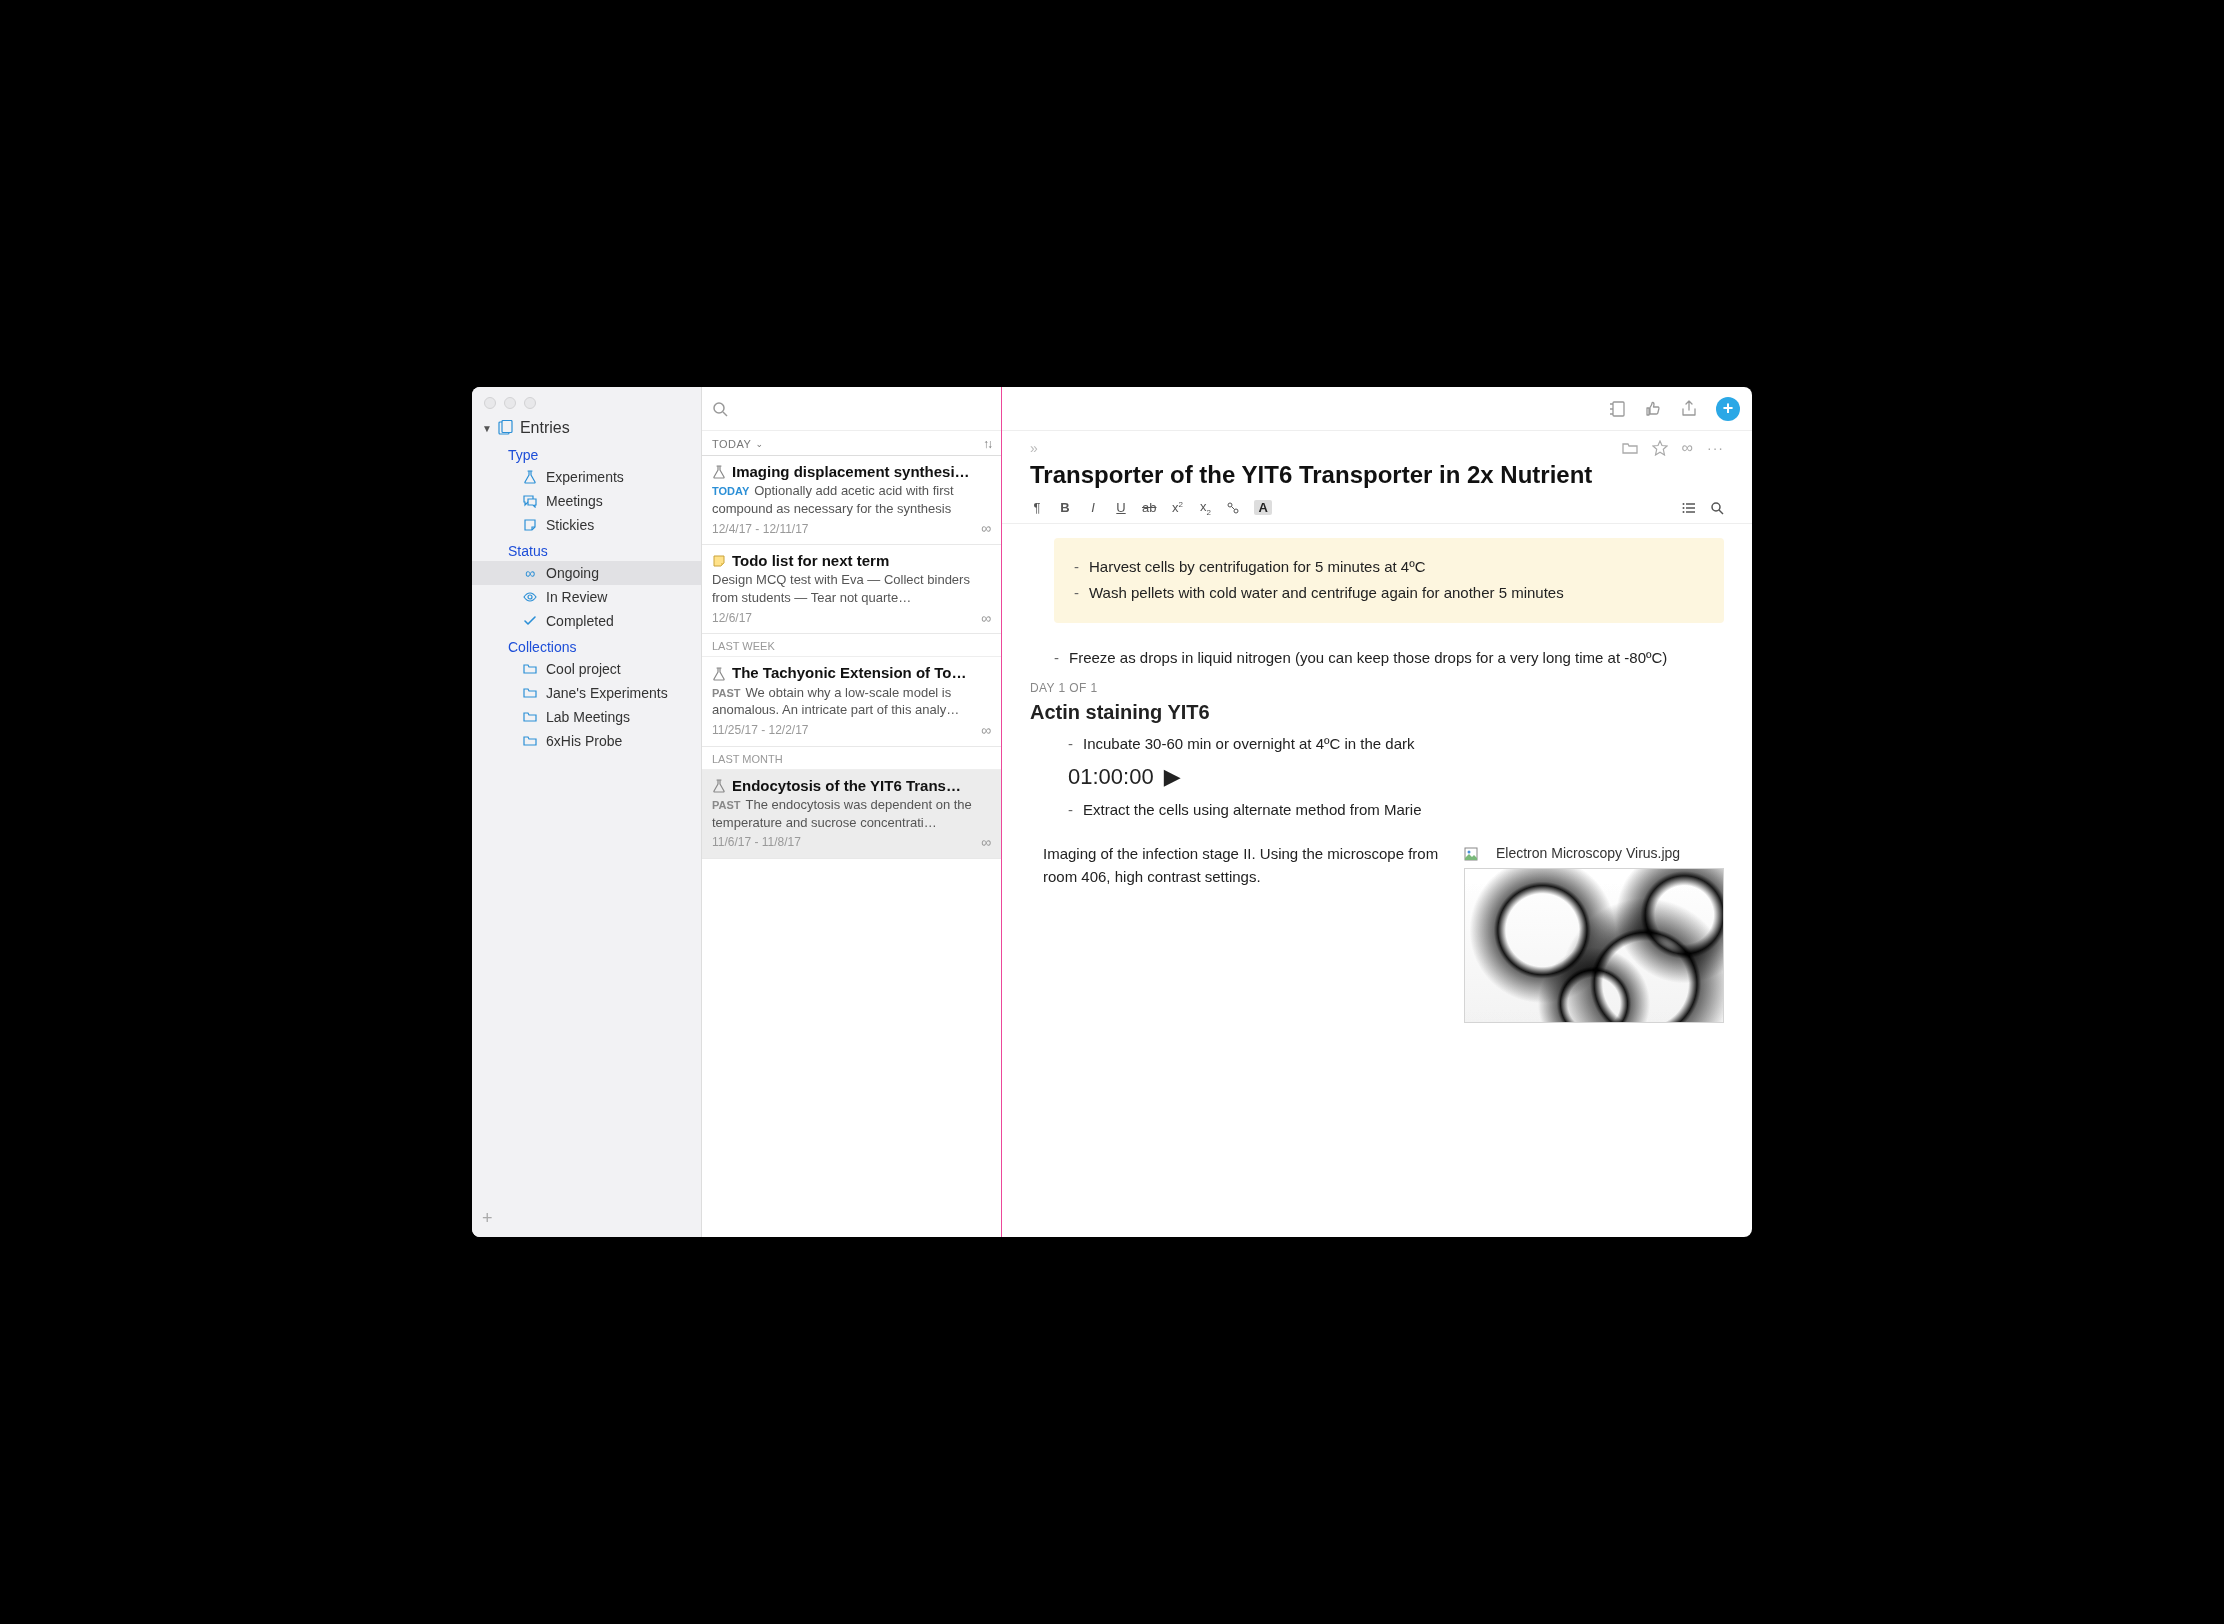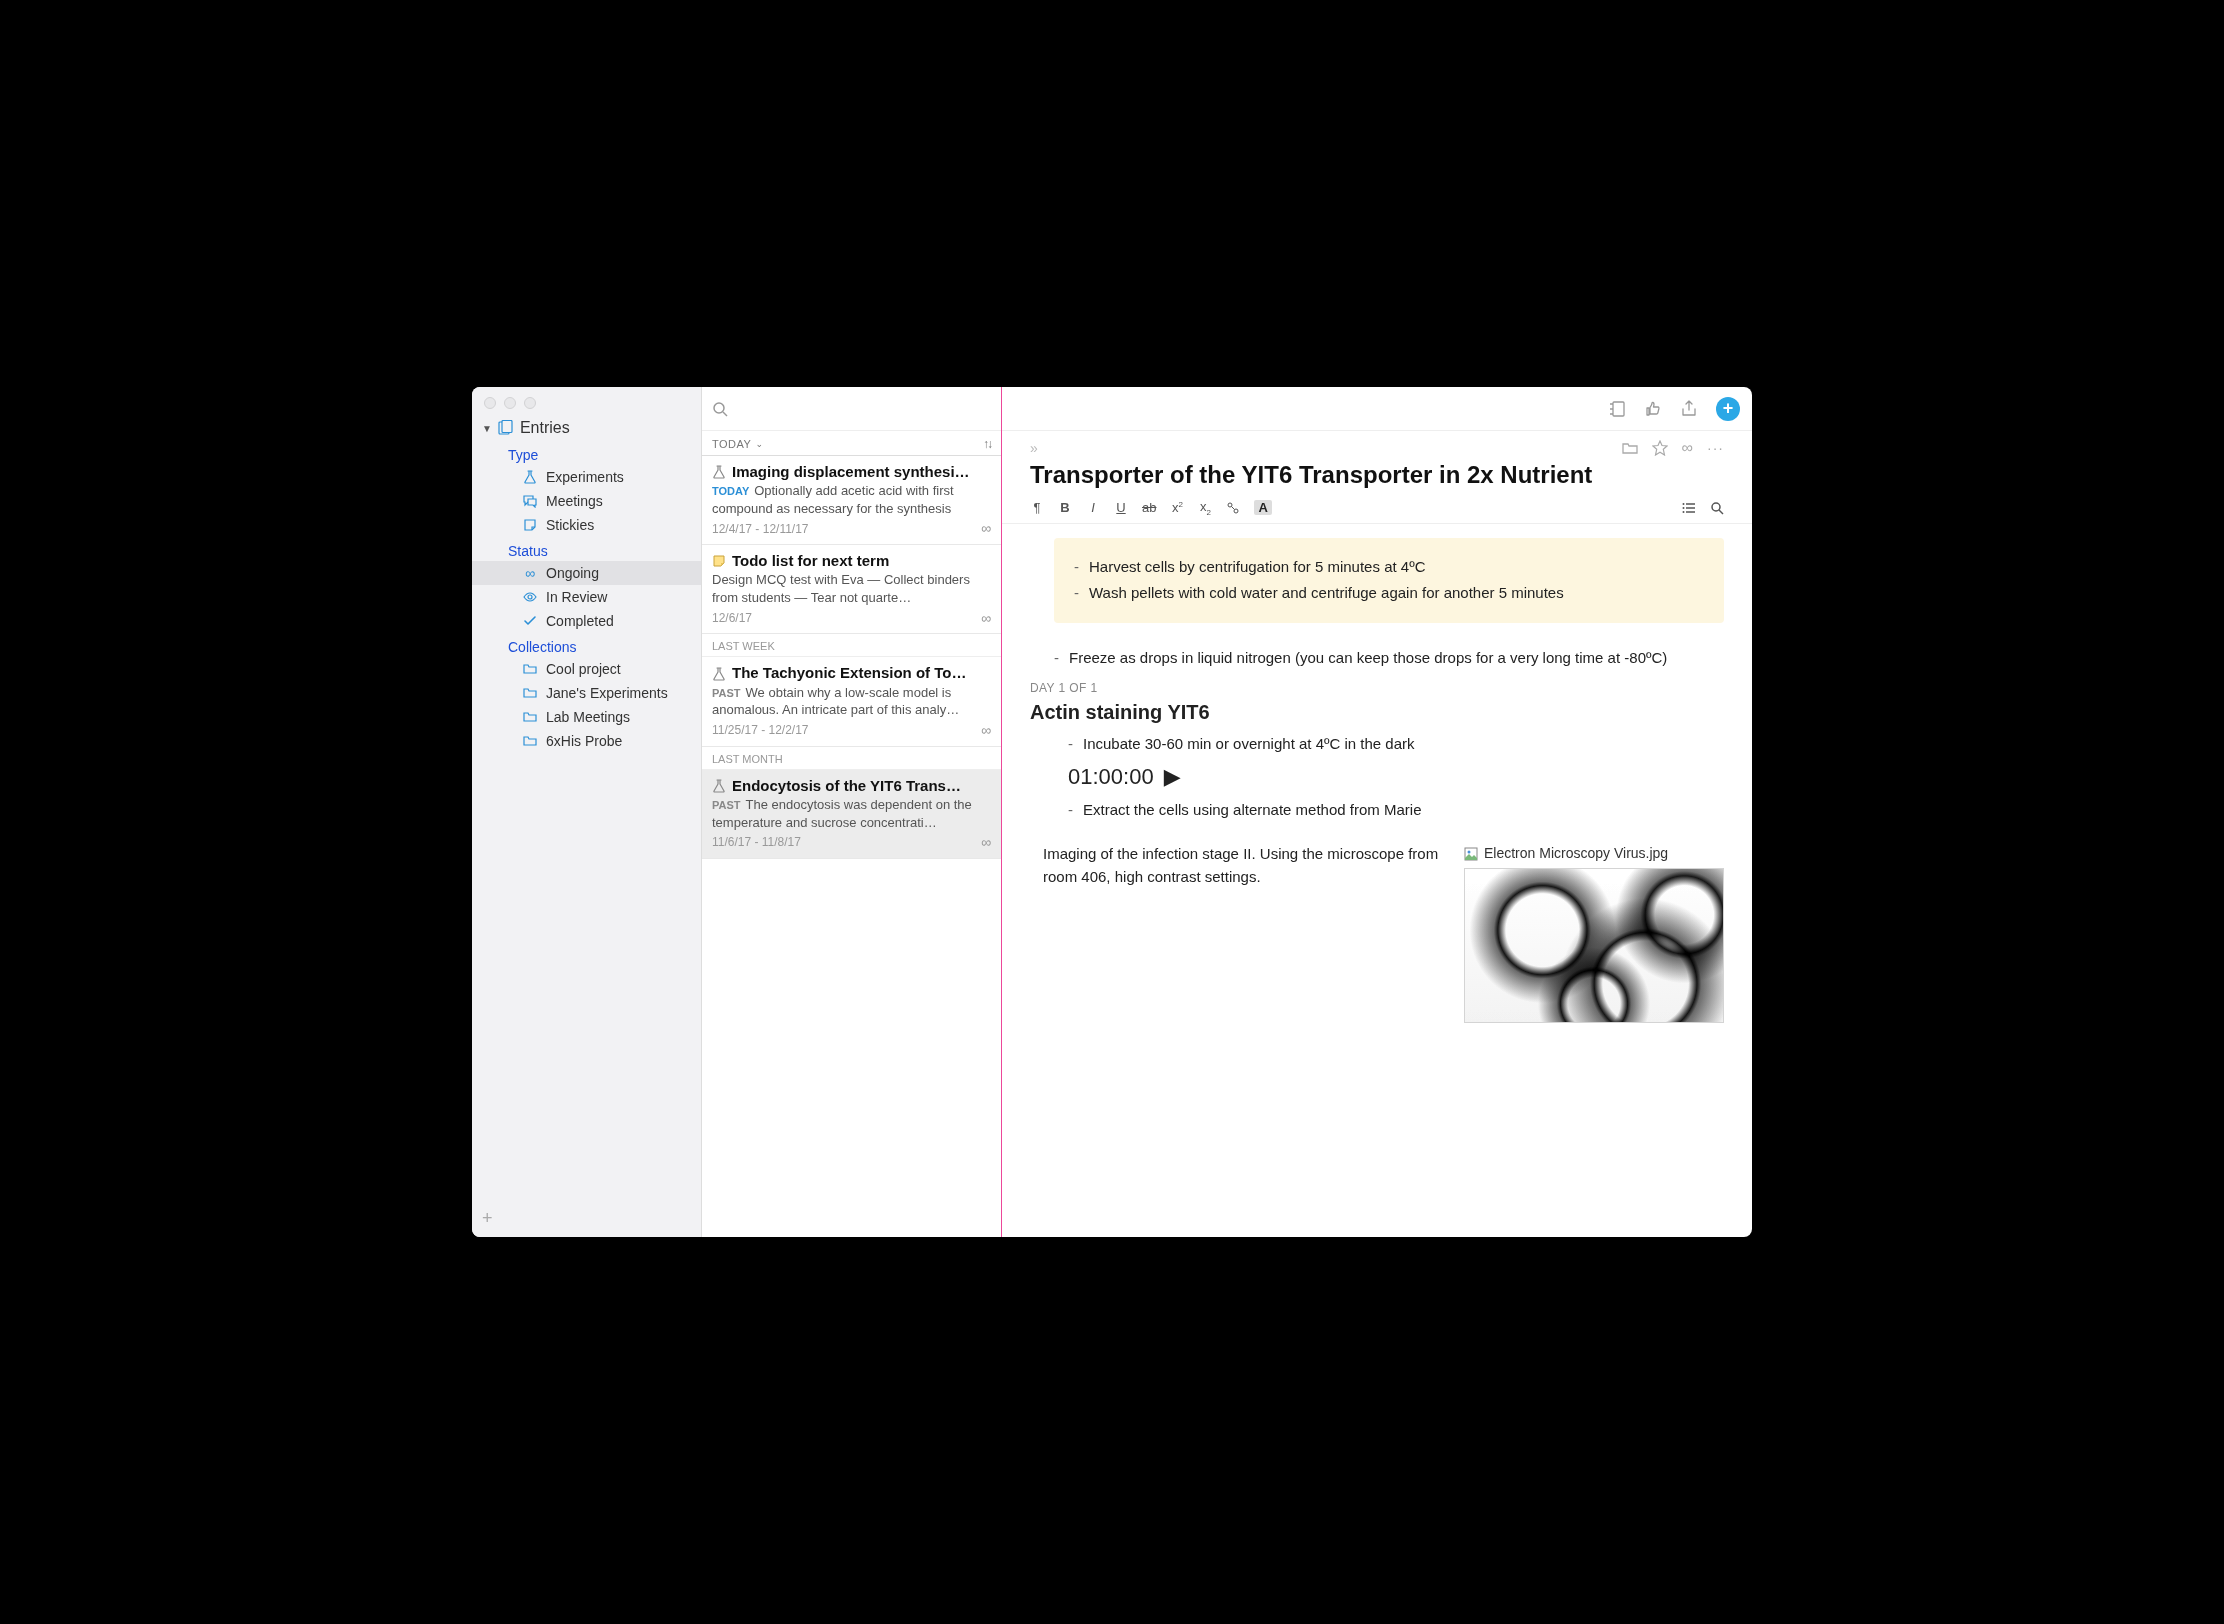--- a/index.html
+++ b/index.html
@@ -259,21 +259,21 @@
   }
   .columns { display: flex; gap: 24px; margin-top: 22px; }
   .colA { flex: 1; margin-left: 13px; }
   .attach {
     width: 260px;
     height: 180px;
     display: flex;
     flex-direction: column;
   }
   .attach-label {
-    display: flex; align-items: center; gap: 6px;
+    display: flex; align-items: center; gap: 18px;
     font-size: 14px; color: #333;
     margin-bottom: 4px;
   }
   .microscopy {
     flex: 1;
     border: 1px solid #ccc;
     background:
       radial-gradient(circle at 30% 40%, #fff 18%, #222 22%, #777 24%, #fff 36%),
       radial-gradient(circle at 70% 75%, #fff 20%, #222 24%, #777 26%, #fff 40%),
       radial-gradient(circle at 85% 30%, #fff 12%, #222 16%, #777 18%, #fff 28%),

